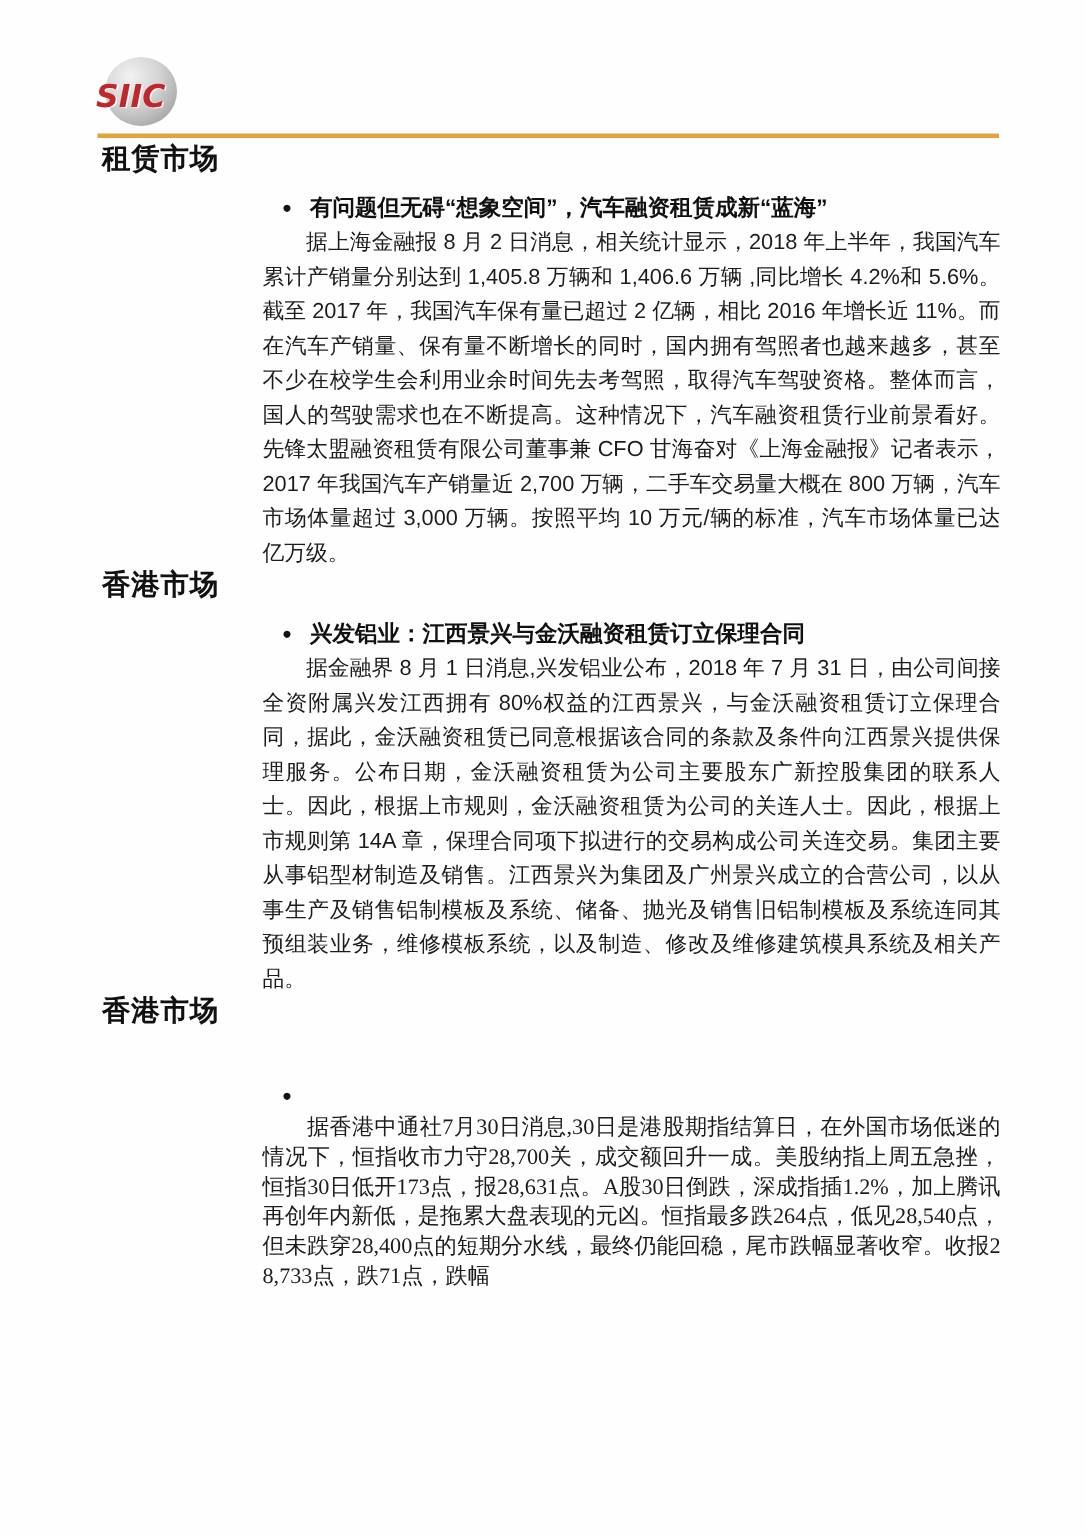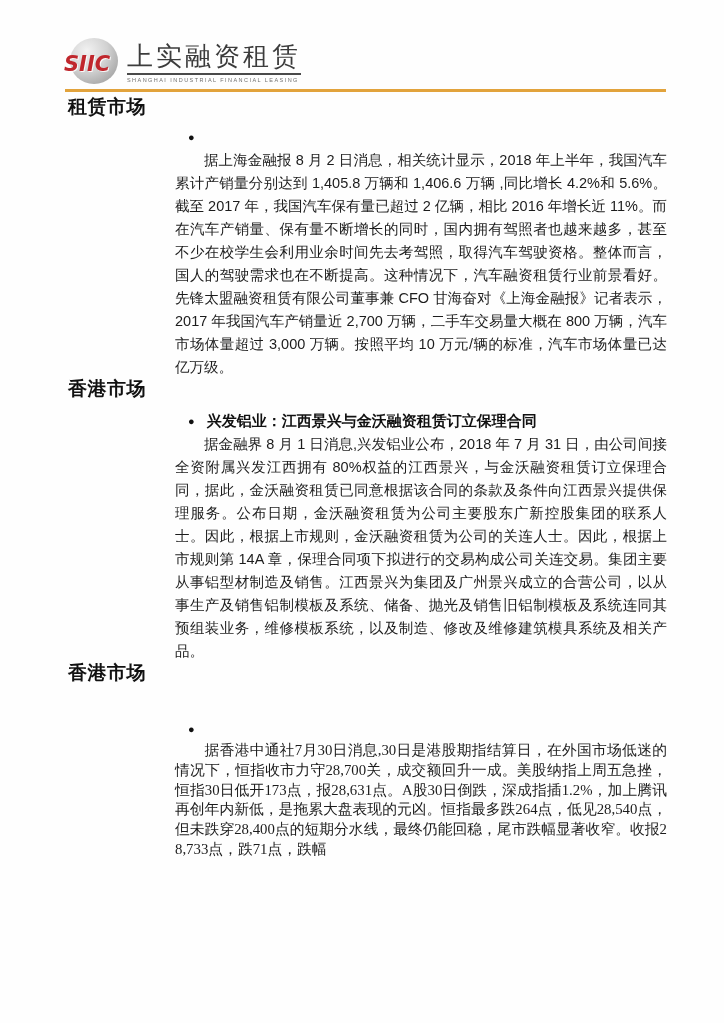--- a/index.html
+++ b/index.html
@@ -108,33 +108,30 @@
 </style>
 </head>
 <body>
 
 <div class="page">
 
   <div class="logo">
     <div class="globe">
       <span class="siic">SIIC</span>
     </div>
-    <div class="logo-text">
-      <div class="logo-name">上实融资租赁</div>
-      <div class="logo-sub">SHANGHAI INDUSTRIAL FINANCIAL LEASING</div>
-    </div>
   </div>
   <div class="header-rule"></div>
 
   <div class="content">
 
 
     <h2 class="section-heading m-heading-1">租赁市场</h2>
     <div class="bullet-row m-bullet">
       <span class="dot">●</span>
+      <span>有问题但无碍“想象空间”，汽车融资租赁成新“蓝海”</span>
     </div>
     <p class="body indent m-para">据上海金融报 8 月 2 日消息，相关统计显示，2018 年上半年，我国汽车累计产销量分别达到 1,405.8 万辆和 1,406.6 万辆 ,同比增长 4.2%和 5.6%。截至 2017 年，我国汽车保有量已超过 2 亿辆，相比 2016 年增长近 11%。而在汽车产销量、保有量不断增长的同时，国内拥有驾照者也越来越多，甚至不少在校学生会利用业余时间先去考驾照，取得汽车驾驶资格。整体而言，国人的驾驶需求也在不断提高。这种情况下，汽车融资租赁行业前景看好。先锋太盟融资租赁有限公司董事兼 CFO 甘海奋对《上海金融报》记者表示，2017 年我国汽车产销量近 2,700 万辆，二手车交易量大概在 800 万辆，汽车市场体量超过 3,000 万辆。按照平均 10 万元/辆的标准，汽车市场体量已达亿万级。</p>
 
     <h2 class="section-heading m-heading">香港市场</h2>
     <div class="bullet-row m-bullet">
       <span class="dot">●</span>
       <span>兴发铝业：江西景兴与金沃融资租赁订立保理合同</span>
     </div>
     <p class="body indent m-para">据金融界 8 月 1 日消息,兴发铝业公布，2018 年 7 月 31 日，由公司间接全资附属兴发江西拥有 80%权益的江西景兴，与金沃融资租赁订立保理合同，据此，金沃融资租赁已同意根据该合同的条款及条件向江西景兴提供保理服务。公布日期，金沃融资租赁为公司主要股东广新控股集团的联系人士。因此，根据上市规则，金沃融资租赁为公司的关连人士。因此，根据上市规则第 14A 章，保理合同项下拟进行的交易构成公司关连交易。集团主要从事铝型材制造及销售。江西景兴为集团及广州景兴成立的合营公司，以从事生产及销售铝制模板及系统、储备、抛光及销售旧铝制模板及系统连同其预组装业务，维修模板系统，以及制造、修改及维修建筑模具系统及相关产品。</p>
 

